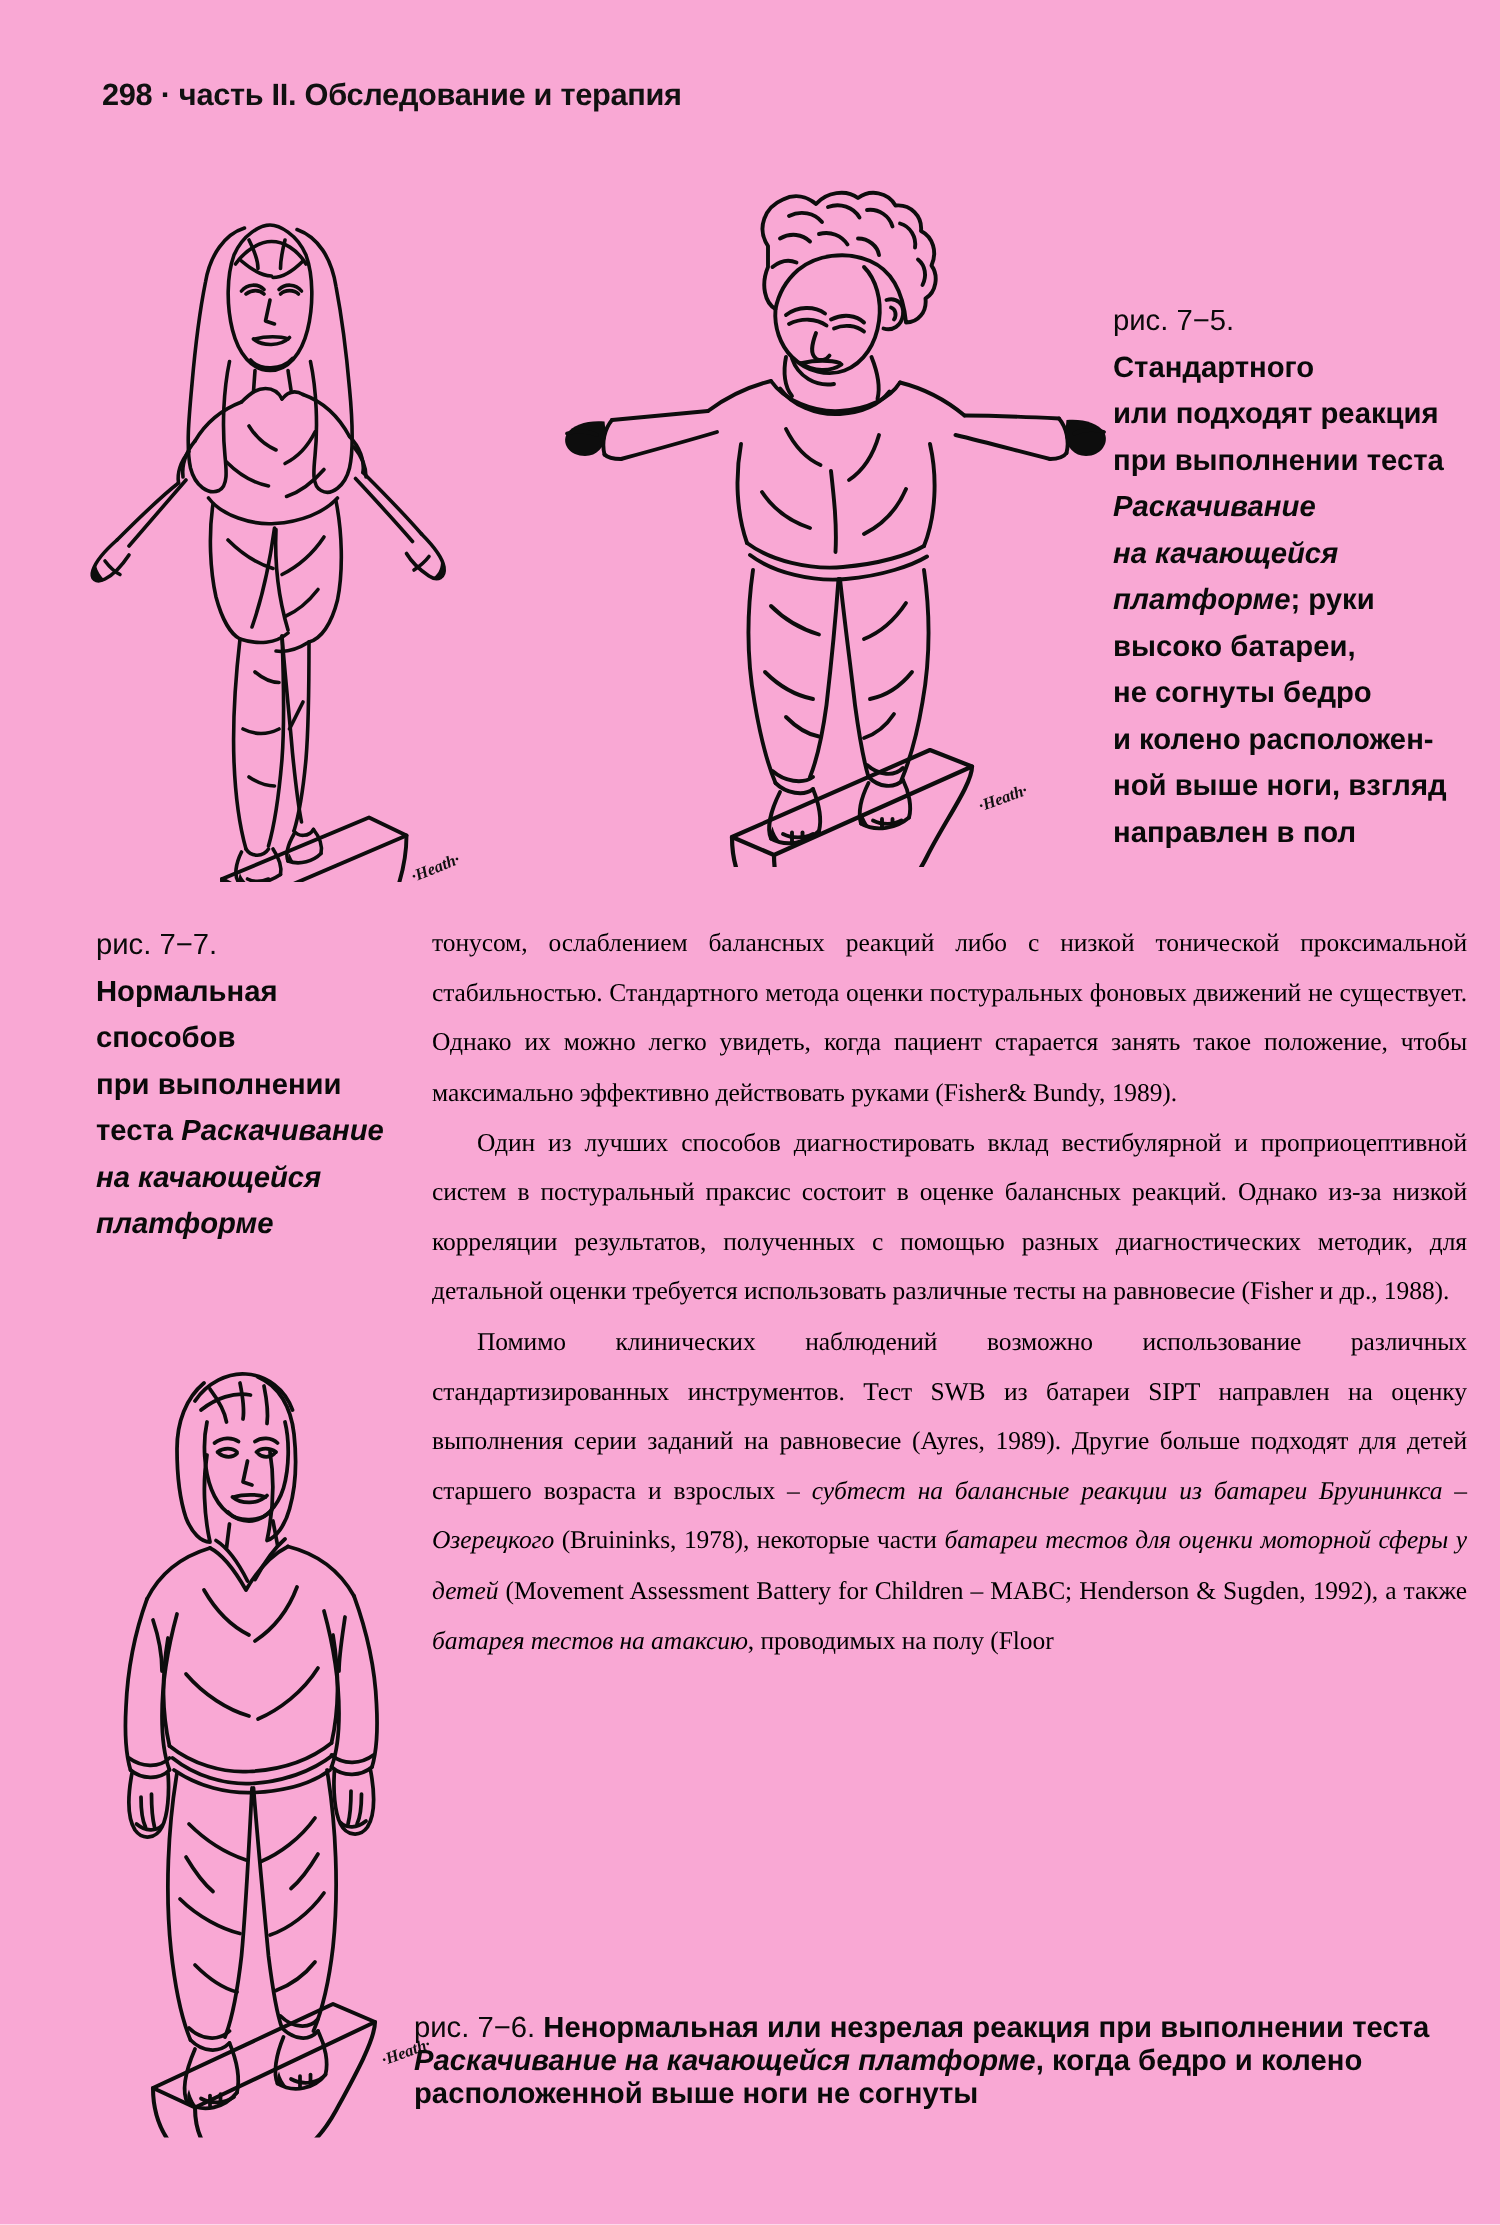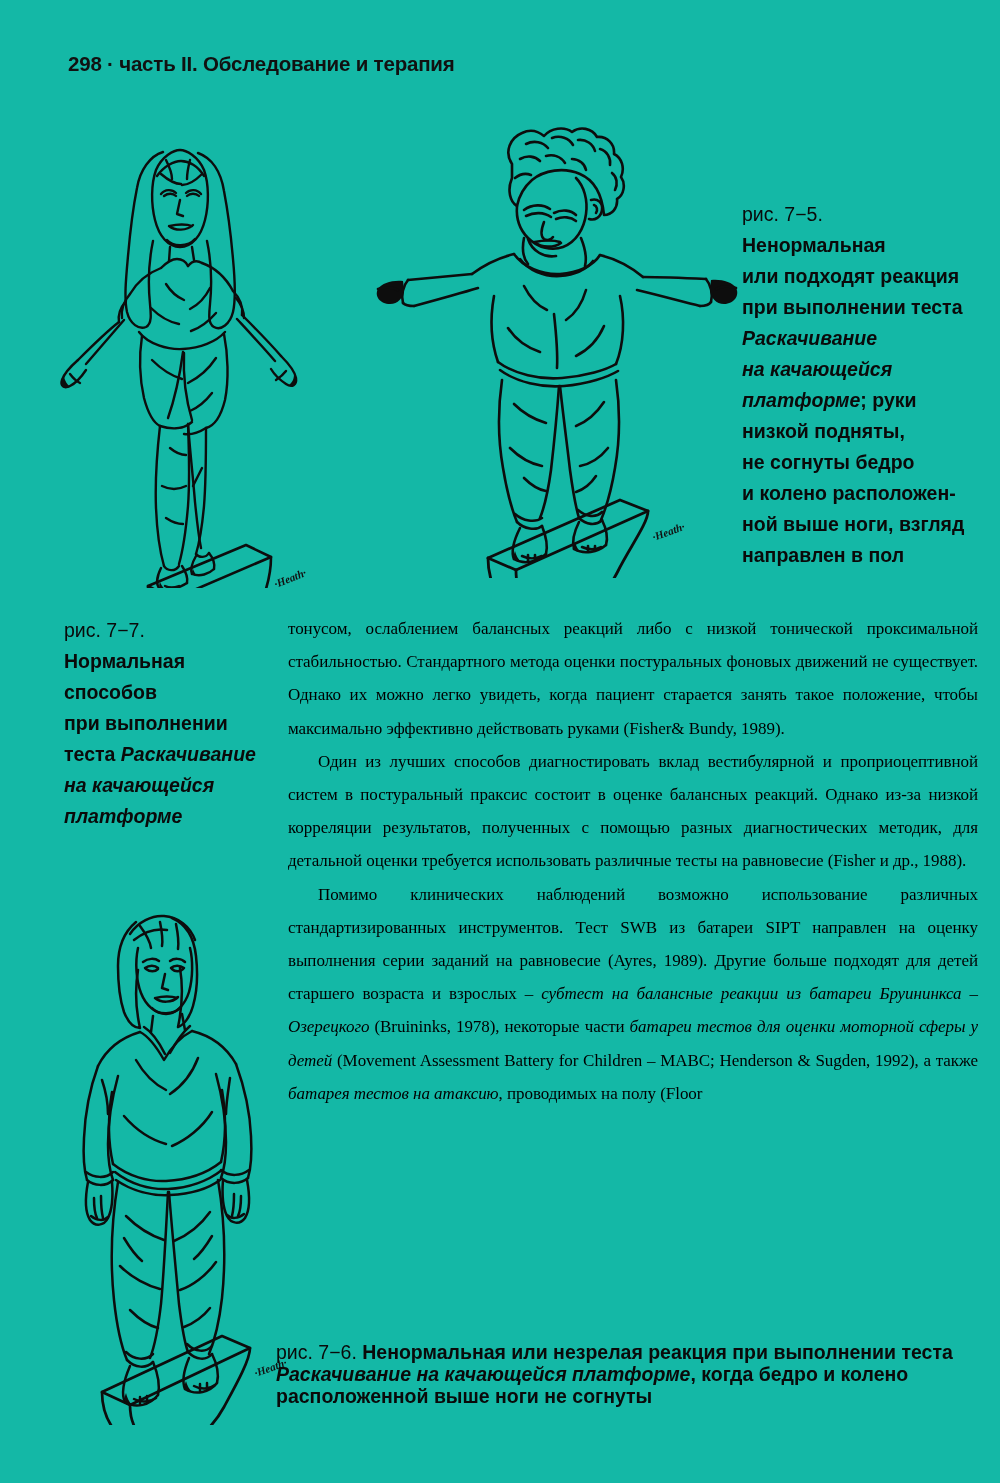--- a/index.html
+++ b/index.html
@@ -4,21 +4,21 @@
 <style>
   html, body {
     margin: 0;
     padding: 0;
     background: #ffffff;
   }
   .page {
     position: relative;
     width: 1000px;
     height: 1483px;
-    background: #14b8a6;
+    background: #f9a8d4;
     overflow: hidden;
     font-family: "Liberation Serif", serif;
     color: #000000;
   }
 
   
   .running-head {
     position: absolute;
     left: 68px;
     top: 52px;
@@ -465,27 +465,27 @@
         <path d="M62 512 L182 456 L210 468 L90 525 Z"></path>
         <path d="M62 512 C62 538 76 560 100 568 C132 578 166 560 184 527 C196 505 210 480 210 468"></path>
         <path d="M90 525 C90 546 100 560 116 566"></path>
       </g>
       <text class="sig" x="216" y="497" transform="rotate(-20 216 497)">·Heath·</text>
     </svg>
   </div>
 
   <div class="caption" id="caption-75">
     <span class="lbl">рис. 7−5.</span><br>
-    <span>Ненормальная</span><br>
+    <span>Стандартного</span><br>
     <span>или подходят реакция</span><br>
     <span>при выполнении теста</span><br>
     <span class="ital">Раскачивание</span><br>
     <span class="ital">на качающейся</span><br>
     <span><span class="ital">платформе</span>; руки</span><br>
-    <span>низкой подняты,</span><br>
+    <span>высоко батареи,</span><br>
     <span>не согнуты бедро</span><br>
     <span>и колено расположен-</span><br>
     <span>ной выше ноги, взгляд</span><br>
     <span>направлен в пол</span>
   </div>
 
   <div class="caption" id="caption-74">
     <span class="lbl">рис. 7−7.</span><br>
     <span>Нормальная</span><br>
     <span>способов</span><br>

